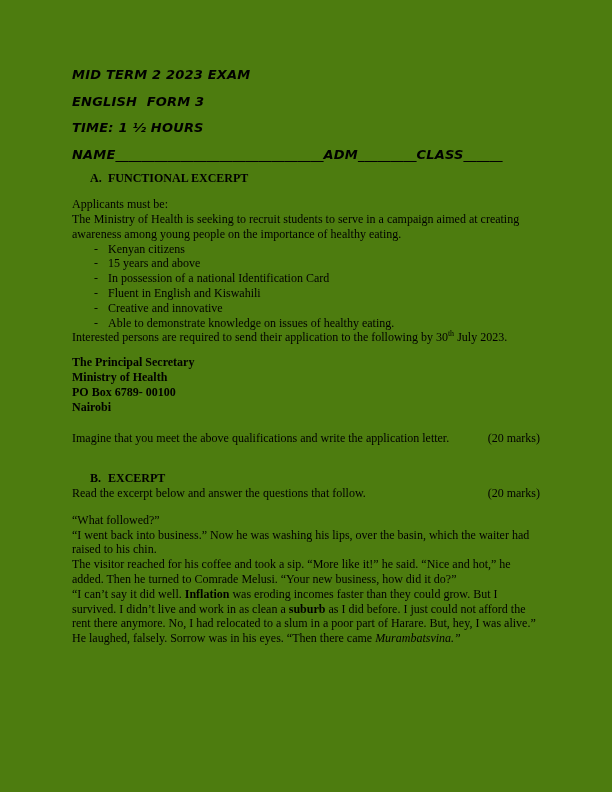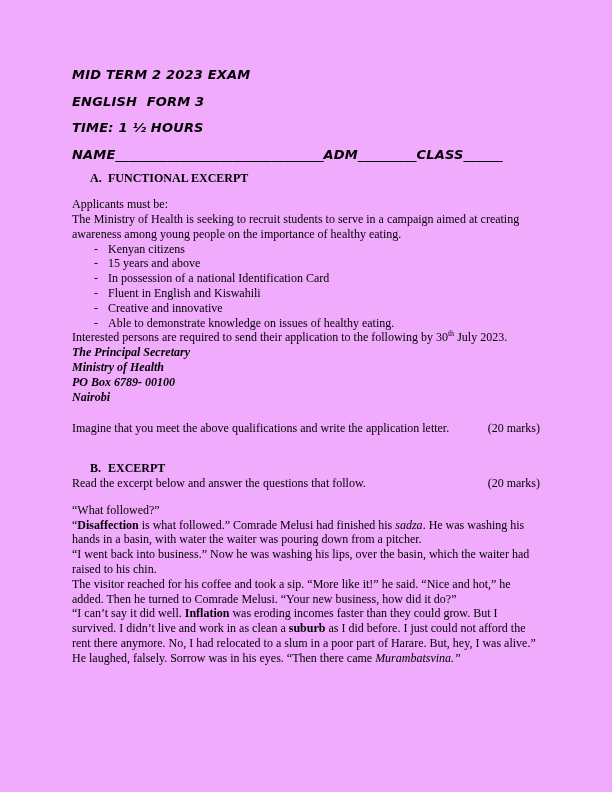--- a/index.html
+++ b/index.html
@@ -8,21 +8,21 @@
     width: 612px;
     height: 792px;
     font-family: "Liberation Serif", serif;
     color: #000000;
     overflow: hidden;
   }
   .page {
     width: 612px;
     height: 792px;
     padding: 68px 72px 40px 72px;
-    background: #f0abfc;
+    background: #4d7c0f;
   }
 
   
   .script-line {
     font-family: "DejaVu Sans", sans-serif;
     font-weight: bold;
     font-style: italic;
     font-size: 13px;
     line-height: 14px;
     margin-bottom: 12.5px;
@@ -60,23 +60,22 @@
   .req {
     display: flex;
     line-height: 14.8px;
   }
   .req .dash { width: 14px; flex: none; }
 
   .interested-para { margin-top: 0; }
   sup { font-size: 8px; vertical-align: super; line-height: 0; }
 
   .address-block {
-    margin-top: 0;
+    margin-top: 10px;
     font-weight: bold;
-    font-style: italic;
   }
 
   .task-line {
     margin-top: 17px;
     display: flex;
     justify-content: space-between;
     align-items: center;
   }
 
   .sectionB { margin-top: 25px; }
@@ -161,21 +160,20 @@
         <span class="enum">B.</span>
         <span>EXCERPT</span>
       </div>
       <div class="read-line">
         <span>Read the excerpt below and answer the questions that follow.</span>
         <span>(20 marks)</span>
       </div>
 
       <div class="excerpt-block" id="excerpt">
           <div class="excerpt-par"><span>“What followed?”</span></div>
-          <div class="excerpt-par"><span>“</span><span class="b">Disaffection</span><span> is what followed.” Comrade Melusi had finished his </span><span class="i">sadza</span><span>. He was washing his hands in a basin, with water the waiter was pouring down from a pitcher.</span></div>
           <div class="excerpt-par"><span>“I went back into business.” Now he was washing his lips, over the basin, which the waiter had raised to his chin.</span></div>
           <div class="excerpt-par"><span>The visitor reached for his coffee and took a sip. “More like it!” he said. “Nice and hot,” he added. Then he turned to Comrade Melusi. “Your new business, how did it do?”</span></div>
           <div class="excerpt-par"><span>“I can’t say it did well. </span><span class="b">Inflation</span><span> was eroding incomes faster than they could grow. But I survived. I didn’t live and work in as clean a </span><span class="b">suburb</span><span> as I did before. I just could not afford the rent there anymore. No, I had relocated to a slum in a poor part of Harare. But, hey, I was alive.” He laughed, falsely. Sorrow was in his eyes. “Then there came </span><span class="i">Murambatsvina.”</span></div>
         </div>
     </section>
 
   </div>
 </div>
 
 </body></html>

